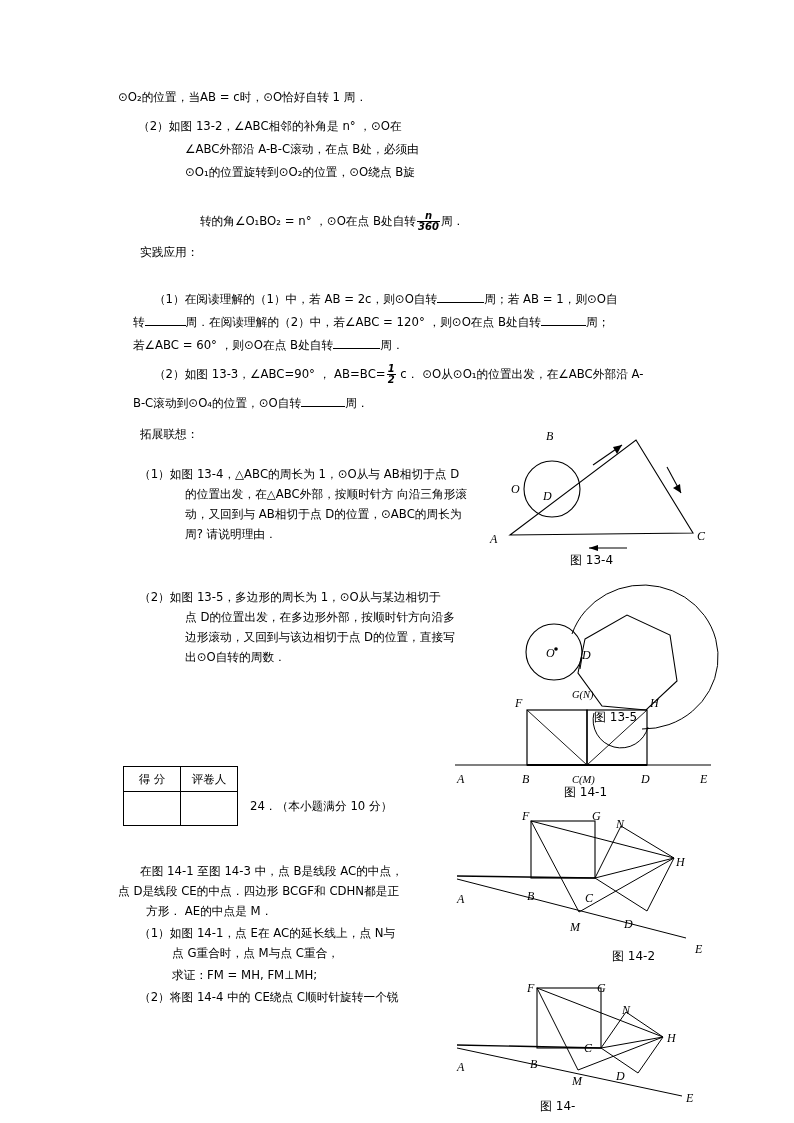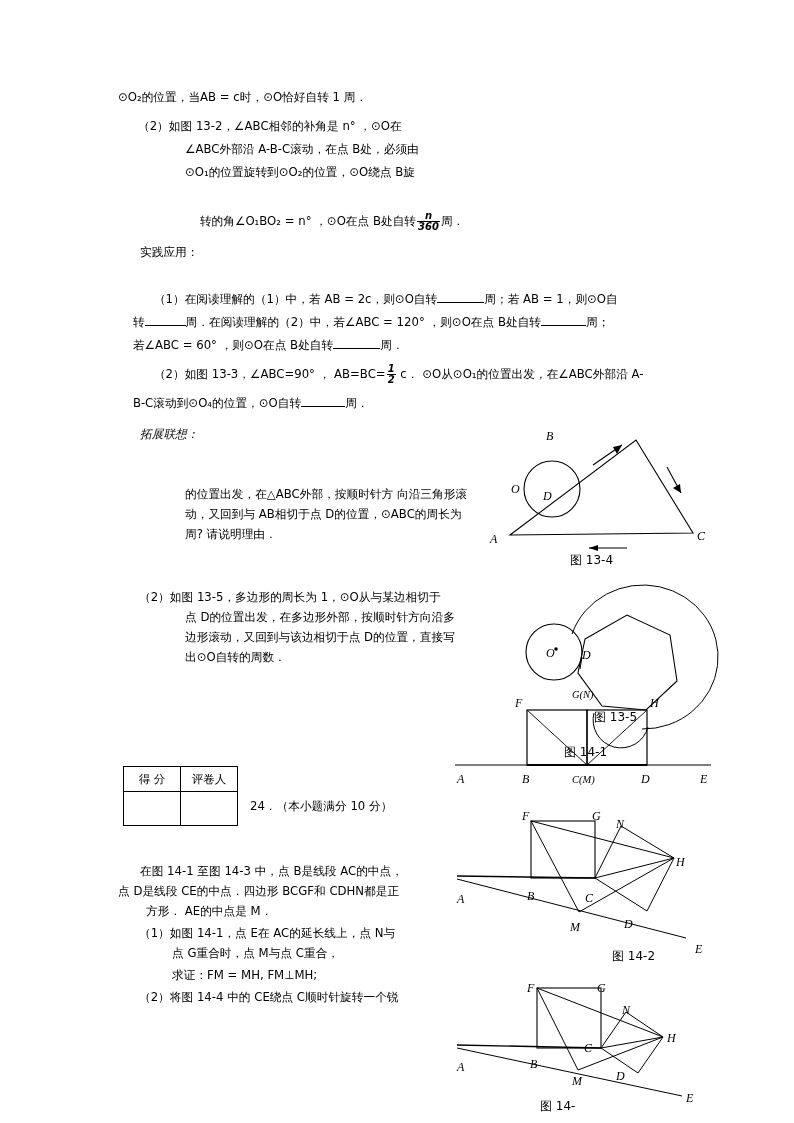--- a/index.html
+++ b/index.html
@@ -107,22 +107,23 @@
   </div>
 
   <div class="txt cn" style="left:139px; top:345px;">
     <span>（2）如图 13-3，∠ABC=90° ， AB=BC=</span><span class="frac"><span class="num">1</span><span class="den">2</span></span><span> c． ⊙O从⊙O₁的位置出发，在∠ABC外部沿 A-</span>
   </div>
 
   <div class="txt cn" style="left:118px; top:375px;">
     <span>B-C滚动到⊙O₄的位置，⊙O自转</span><span class="blank" style="width:44px;"></span><span>周．</span>
   </div>
 
-  <div class="txt cn" style="left:140px; top:425px;font-style:italic;">拓展联想：</div>
-
+  <div class="txt cn" style="left:140px; top:425px;">拓展联想：</div>
+
+  <div class="txt cn" style="left:139px; top:465px;">（1）如图 13-4，△ABC的周长为 1，⊙O从与 AB相切于点 D</div>
   <div class="txt cn" style="left:185px; top:485px;">的位置出发，在△ABC外部，按顺时针方 向沿三角形滚</div>
   <div class="txt cn" style="left:185px; top:505px;">动，又回到与 AB相切于点 D的位置，⊙ABC的周长为</div>
   <div class="txt cn" style="left:185px; top:525px;">周? 请说明理由．</div>
 
   <div class="txt cn" style="left:139px; top:588px;">（2）如图 13-5，多边形的周长为 1，⊙O从与某边相切于</div>
   <div class="txt cn" style="left:185px; top:608px;">点 D的位置出发，在多边形外部，按顺时针方向沿多</div>
   <div class="txt cn" style="left:185px; top:628px;">边形滚动，又回到与该边相切于点 D的位置，直接写</div>
   <div class="txt cn" style="left:185px; top:648px;">出⊙O自转的周数．</div>
 
   <svg width="230" height="130" style="left:490px; top:425px;">
@@ -179,21 +180,21 @@
     <line x1="74" y1="70" x2="194" y2="70" stroke="#000" stroke-width="2"></line>
   </svg>
   <div class="txt lbl" style="left:457px; top:770px;">A</div>
   <div class="txt lbl" style="left:522px; top:770px;">B</div>
   <div class="txt lbl lbl-sm" style="left:572px; top:770px;">C(M)</div>
   <div class="txt lbl" style="left:641px; top:770px;">D</div>
   <div class="txt lbl" style="left:700px; top:770px;">E</div>
   <div class="txt lbl" style="left:515px; top:694px;">F</div>
   <div class="txt lbl lbl-sm" style="left:572px; top:685px;">G(N)</div>
   <div class="txt lbl" style="left:650px; top:694px;">H</div>
-  <div class="fig-cap" style="left:564px; top:744px;">图 14-1</div>
+  <div class="fig-cap" style="left:564px; top:784px;">图 14-1</div>
 
   <svg width="250" height="140" style="left:455px; top:808px;">
 
     <line x1="2" y1="71" x2="231" y2="130" stroke="#000" stroke-width="1.0"></line>
 
     <line x1="2" y1="68" x2="140" y2="70" stroke="#000" stroke-width="1.4"></line>
 
     <rect x="76" y="13" width="64" height="57" fill="none" stroke="#000" stroke-width="1.1"></rect>
 
     <polygon points="140,70 166,18 219,50 192,103" fill="none" stroke="#000" stroke-width="1.0"></polygon>

